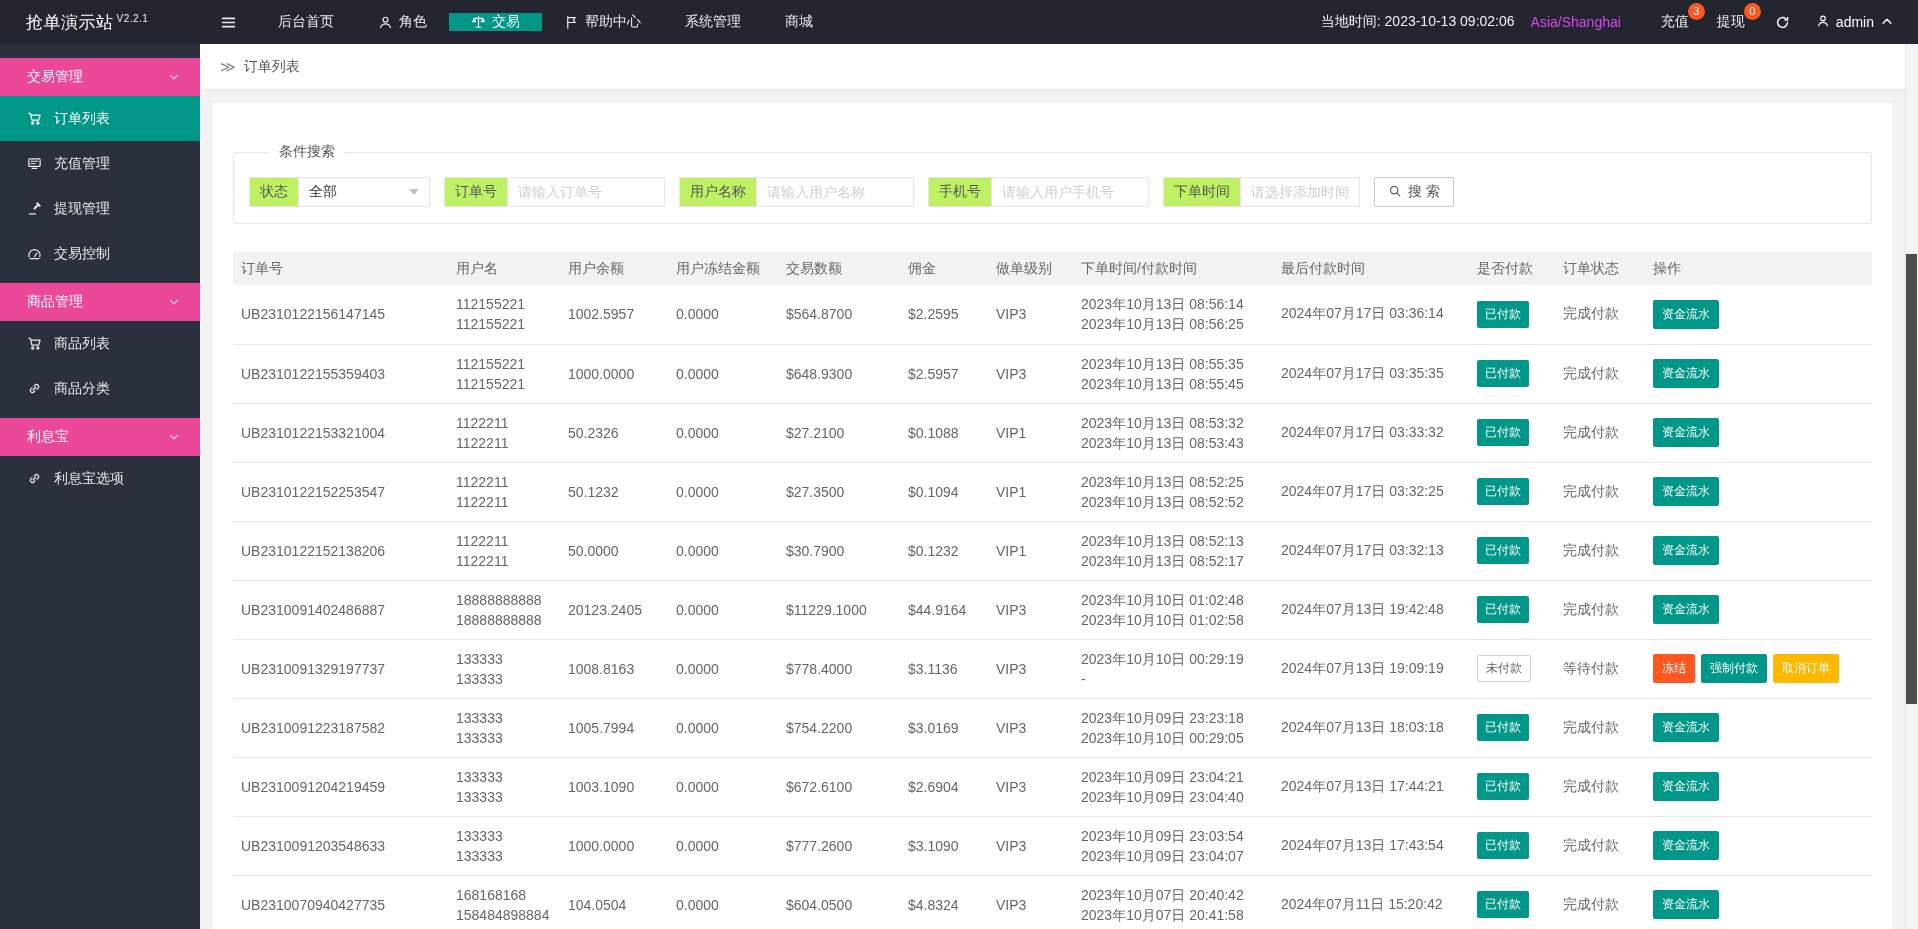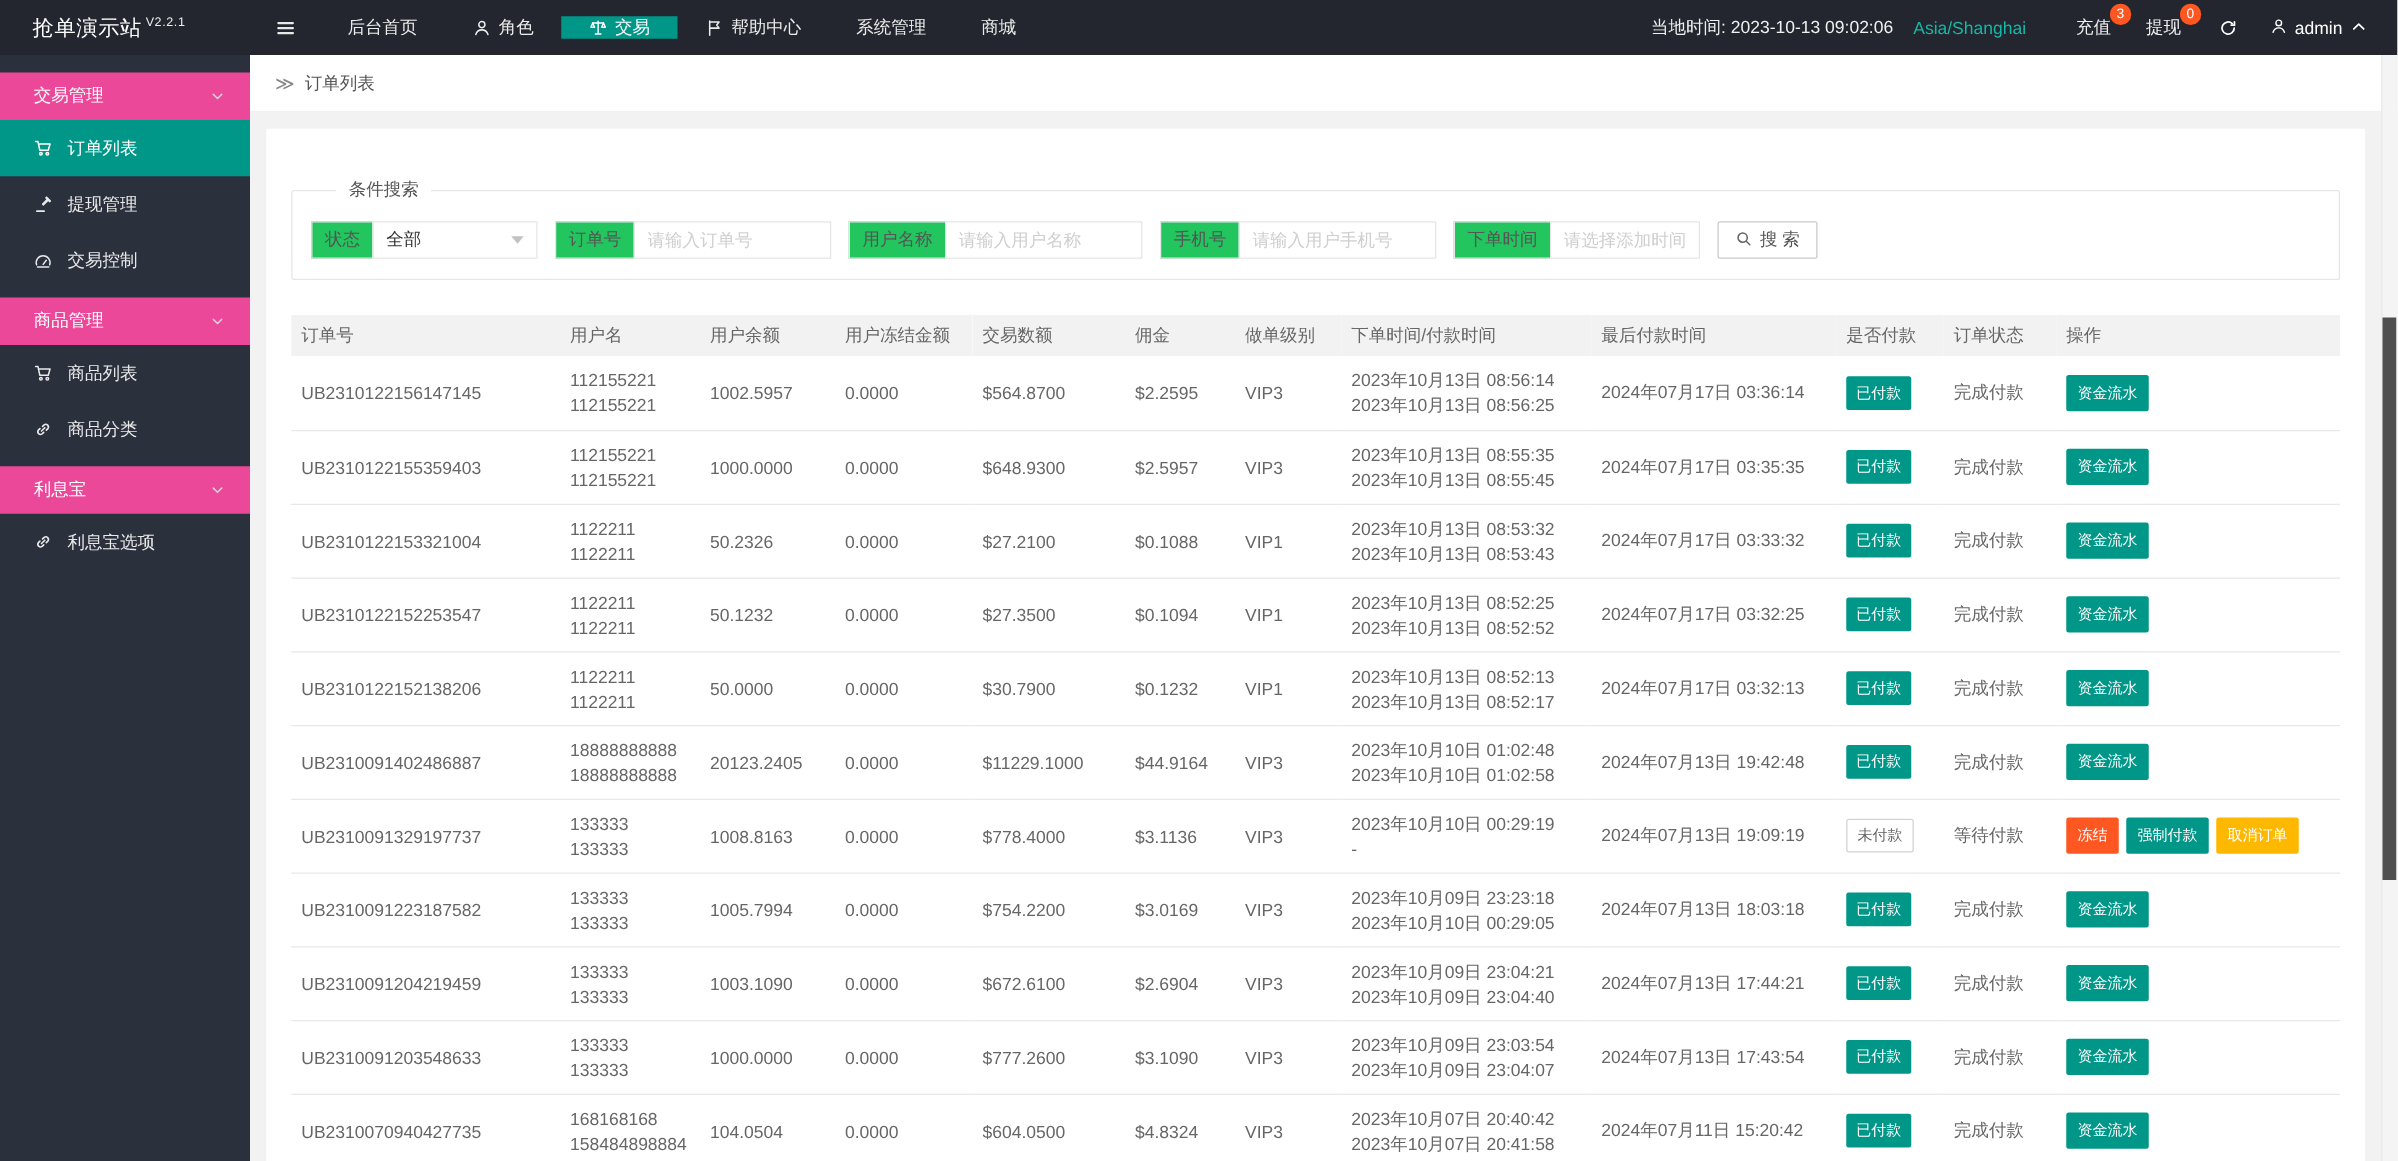--- a/index.html
+++ b/index.html
@@ -10,21 +10,21 @@
   .topbar { height:44px; background:#23262e; display:flex; align-items:stretch; color:#f2f2f2; position:relative; z-index:5; }
   .logo { width:200px; display:flex; align-items:center; padding-left:26px; color:#fff; font-size:17px; letter-spacing:.5px; }
   .logo sup { font-size:10px; margin-left:3px; transform:translateY(-4px); color:#eee; }
   .burger { width:56px; display:flex; align-items:center; justify-content:center; cursor:pointer; color:#e8e8e8; }
   .nav { display:flex; align-items:center; }
   .nav-item { display:flex; align-items:center; gap:6px; padding:0 22px; color:#ebebeb; cursor:pointer; font-size:14px; }
   .nav-item.active { background:#009688; color:#fff; }
   .nav-item svg { width:15px; height:15px; }
   .top-right { margin-left:auto; display:flex; align-items:center; gap:0; padding-right:14px; }
   .time-block { color:#f0f0f0; font-size:14px; margin-right:16px; }
-  .tz { color:#14b8a6; font-size:14px; margin-right:26px; }
+  .tz { color:#d946ef; font-size:14px; margin-right:26px; }
   .top-link { position:relative; color:#f0f0f0; padding:0 14px; cursor:pointer; font-size:14px; }
   .top-badge { position:absolute; top:-10px; right:-2px; min-width:17px; height:17px; border-radius:9px; background:#ff5722; color:#fff; font-size:11px; line-height:17px; text-align:center; padding:0 4px; }
   .refresh-btn { color:#fff; padding:0 16px; cursor:pointer; display:flex; align-items:center; }
   .refresh-btn svg { width:15px; height:15px; }
   .user-block { display:flex; align-items:center; gap:6px; color:#fff; cursor:pointer; padding:0 10px; }
   .user-block svg { width:14px; height:14px; }
 
   
   .sidebar { position:absolute; left:0; top:44px; bottom:0; width:200px; background:#2b303d; z-index:4; }
   .side-group { height:38px; display:flex; align-items:center; justify-content:space-between; padding:0 20px 0 27px; background:#ec4899; color:#fff; cursor:pointer; margin-top:7px; }
@@ -39,21 +39,21 @@
   .crumb-bar { height:46px; background:#fff; border-bottom:1px solid #ececec; display:flex; align-items:center; padding-left:20px; color:#555; }
   .crumb-caret { color:#888; font-size:15px; margin-right:8px; }
   .content { flex:1; background:#f2f2f2; padding:13px 26px 0 13px; overflow:hidden; }
   .card { background:#fff; height:100%; padding:40px 20px 0 20px; }
 
   
   fieldset.search-fs { border:1px solid #e6e6e6; border-radius:2px; padding:14px 15px 16px 15px; }
   fieldset.search-fs legend { margin-left:20px; padding:0 10px; color:#555; font-size:14px; }
   .filter-row { display:flex; align-items:center; gap:14px; margin-top:2px; }
   .fgroup { display:flex; align-items:stretch; height:30px; }
-  .flabel { background:#22c55e; border:1px solid #e6e6e6; color:#555; display:flex; align-items:center; padding:0 10px; white-space:nowrap; }
+  .flabel { background:#bef264; border:1px solid #e6e6e6; color:#555; display:flex; align-items:center; padding:0 10px; white-space:nowrap; }
   .fselect { width:132px; border:1px solid #e6e6e6; margin-left:-1px; background:#fff; display:flex; align-items:center; justify-content:space-between; padding:0 10px; color:#333; cursor:pointer; }
   .fselect .tri { width:0; height:0; border-left:5px solid transparent; border-right:5px solid transparent; border-top:6px solid #c2c2c2; }
   .finput { border:1px solid #e6e6e6; margin-left:-1px; padding:0 10px; width:158px; color:#333; font-size:14px; outline:none; font-family:inherit; }
   .finput::placeholder { color:#cfcfcf; }
   .search-btn { height:30px; border:1px solid #c9c9c9; background:#fff; border-radius:2px; display:flex; align-items:center; gap:6px; padding:0 13px; color:#555; font-size:14px; cursor:pointer; font-family:inherit; }
   .search-btn svg { width:14px; height:14px; color:#666; }
 
   
   table.orders { width:100%; border-collapse:collapse; margin-top:28px; table-layout:fixed; }
   table.orders th { background:#f2f2f2; height:33px; font-weight:normal; color:#666; text-align:left; padding:0 8px; font-size:14px; white-space:nowrap; overflow:hidden; }
@@ -166,20 +166,29 @@
         <svg viewBox="0 0 16 16" fill="none" stroke="currentColor" stroke-width="1.3" stroke-linecap="round" stroke-linejoin="round">
           <path d="M1.6 2.4h2l1.6 7.4h7.2l1.5-5.3H4.2"></path>
           <circle cx="6.1" cy="12.8" r="1.1"></circle>
           <circle cx="11.6" cy="12.8" r="1.1"></circle>
         </svg>
       </span>
       <span>订单列表</span>
     </div>
     <div class="side-item">
       <span style="display: flex;">
+        <svg viewBox="0 0 16 16" fill="none" stroke="currentColor" stroke-width="1.3" stroke-linecap="round" stroke-linejoin="round">
+          <rect x="2" y="3" width="12" height="8" rx="1"></rect>
+          <path d="M4.5 5.6h7M4.5 8h4M5.5 13.2h5"></path>
+        </svg>
+      </span>
+      <span>充值管理</span>
+    </div>
+    <div class="side-item">
+      <span style="display: flex;">
         <svg viewBox="0 0 16 16" fill="currentColor">
           <g transform="rotate(45 8 8)">
             <rect x="6.9" y="1.6" width="2.2" height="7.2" rx=".5"></rect>
             <rect x="5.1" y="1" width="5.8" height="2" rx=".5"></rect>
           </g>
           <rect x="2" y="13" width="7.5" height="1.5" rx=".5"></rect>
         </svg>
       </span>
       <span>提现管理</span>
     </div>

